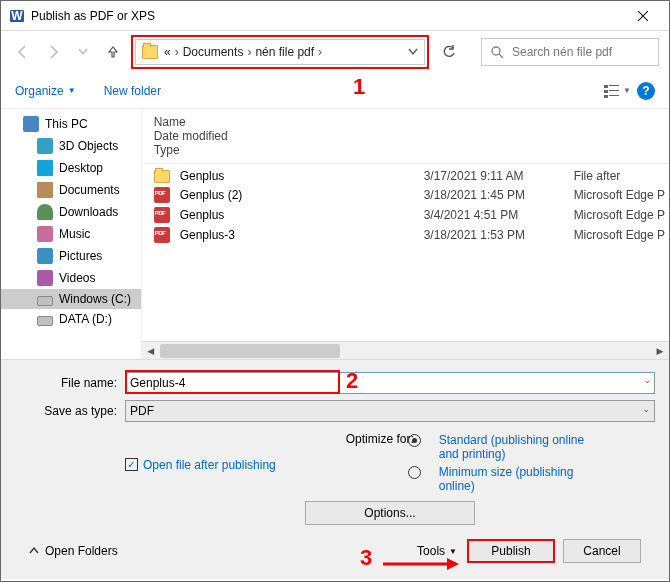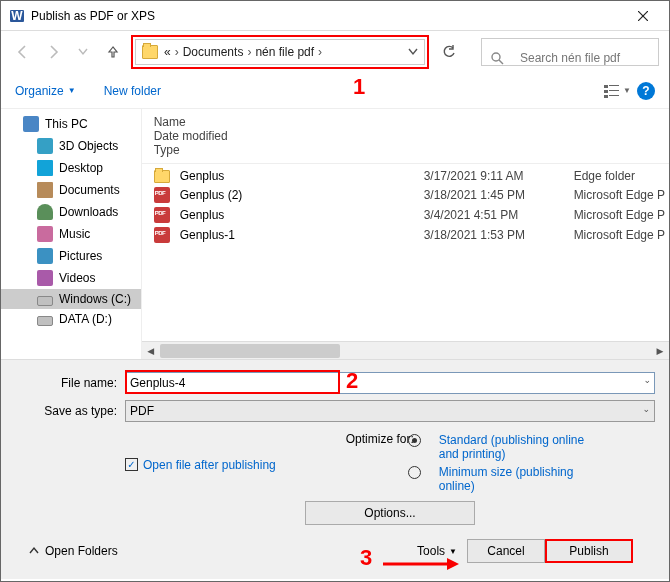--- a/index.html
+++ b/index.html
@@ -17,21 +17,21 @@
 .nav-btn.active { color: #333; }
 .addr-wrap { display: flex; align-items: center; border: 2px solid #f90000; padding: 2px; position: relative; }
 .addr { display: flex; align-items: center; height: 26px; background: #fff; border: 1px solid #ccc; padding: 0 28px 0 6px; width: 290px; position: relative; }
 .folder-ic { width: 16px; height: 14px; background: #ffd76a; border: 1px solid #d6a93a; border-radius: 1px; position: relative; margin-right: 6px; }
 .folder-ic::before { content: ""; position: absolute; top: -3px; left: 0; width: 6px; height: 3px; background: #ffd76a; border: 1px solid #d6a93a; border-bottom: none; }
 .crumb { display: flex; align-items: center; color: #222; }
 .crumb .chev { margin: 0 4px; color: #555; }
 .addr .dd { position: absolute; right: 6px; top: 50%; transform: translateY(-50%); color: #555; }
 .refresh { width: 28px; display: flex; align-items: center; justify-content: center; color: #555; }
 .search { flex: 1; margin-left: 12px; }
-.search-inner { height: 28px; border: 1px solid #ccc; display: flex; align-items: flex-end; padding: 0 8px; color: #777; gap: 16px; }
+.search-inner { height: 28px; border: 1px solid #ccc; display: flex; align-items: center; padding: 0 8px; color: #777; gap: 8px; }
 
 .toolbar { height: 36px; display: flex; align-items: center; padding: 0 14px; border-bottom: 1px solid #eee; }
 .tool-link { color: #0066cc; display: flex; align-items: center; gap: 4px; cursor: default; }
 .tool-link .tri { font-size: 8px; }
 .spacer { flex: 1; }
 .view-ic, .help-ic { width: 24px; height: 24px; display: flex; align-items: center; justify-content: center; margin-left: 6px; }
 .help-ic { background: #0078d7; border-radius: 50%; color: #fff; width: 18px; height: 18px; font-size: 12px; font-weight: bold; }
 
 .body-area { display: flex; height: 250px; }
 .nav-tree { width: 160px; border-right: 1px solid #eee; padding-top: 4px; overflow: hidden; position: relative; }
@@ -251,37 +251,37 @@
     <div class="cols">
       <div class="col-name">Name</div>
       <div class="col-date">Date modified</div>
       <div class="col-type">Type</div>
     </div>
     <div class="rows">
       <div class="row">
           <div class="row-ic ic-folder"></div>
           <div class="r-name">Genplus</div>
           <div class="r-date">3/17/2021 9:11 AM</div>
-          <div class="r-type">Edge folder</div>
+          <div class="r-type">File after</div>
         </div>
       <div class="row">
           <div class="row-ic ic-pdf"></div>
           <div class="r-name">Genplus (2)</div>
           <div class="r-date">3/18/2021 1:45 PM</div>
           <div class="r-type">Microsoft Edge P</div>
         </div>
       <div class="row">
           <div class="row-ic ic-pdf"></div>
           <div class="r-name">Genplus</div>
           <div class="r-date">3/4/2021 4:51 PM</div>
           <div class="r-type">Microsoft Edge P</div>
         </div>
       <div class="row">
           <div class="row-ic ic-pdf"></div>
-          <div class="r-name">Genplus-1</div>
+          <div class="r-name">Genplus-3</div>
           <div class="r-date">3/18/2021 1:53 PM</div>
           <div class="r-type">Microsoft Edge P</div>
         </div>
     </div>
     <div class="hscroll">
       <div class="ar">◀</div>
       <div class="track">
           <div class="thumb"></div>
         </div>
       <div class="ar">▶</div>
@@ -338,25 +338,25 @@
       <svg width="10" height="10" viewBox="0 0 10 10">
           <path d="M1 7 L5 2 L9 7" fill="none" stroke="#333" stroke-width="1.4"></path>
         </svg>
       <span>Open Folders</span>
     </div>
     <div class="spacer"></div>
     <div class="tools">
       <span>Tools</span>
       <span style="font-size:8px;">▼</span>
     </div>
+    <div class="btn btn-publish">
+        <span>Publish</span>
+      </div>
     <div class="btn btn-cancel">
         <span>Cancel</span>
-      </div>
-    <div class="btn btn-publish">
-        <span>Publish</span>
       </div>
   </div>
 </div>
 
 <div class="anno-1">1</div>
 <div class="anno-2">2</div>
 <div class="anno-3">3</div>
 <div class="arrow-3">
   <svg viewBox="0 0 80 14">
       <line x1="2" y1="7" x2="66" y2="7" stroke="#f90000" stroke-width="3"></line>

